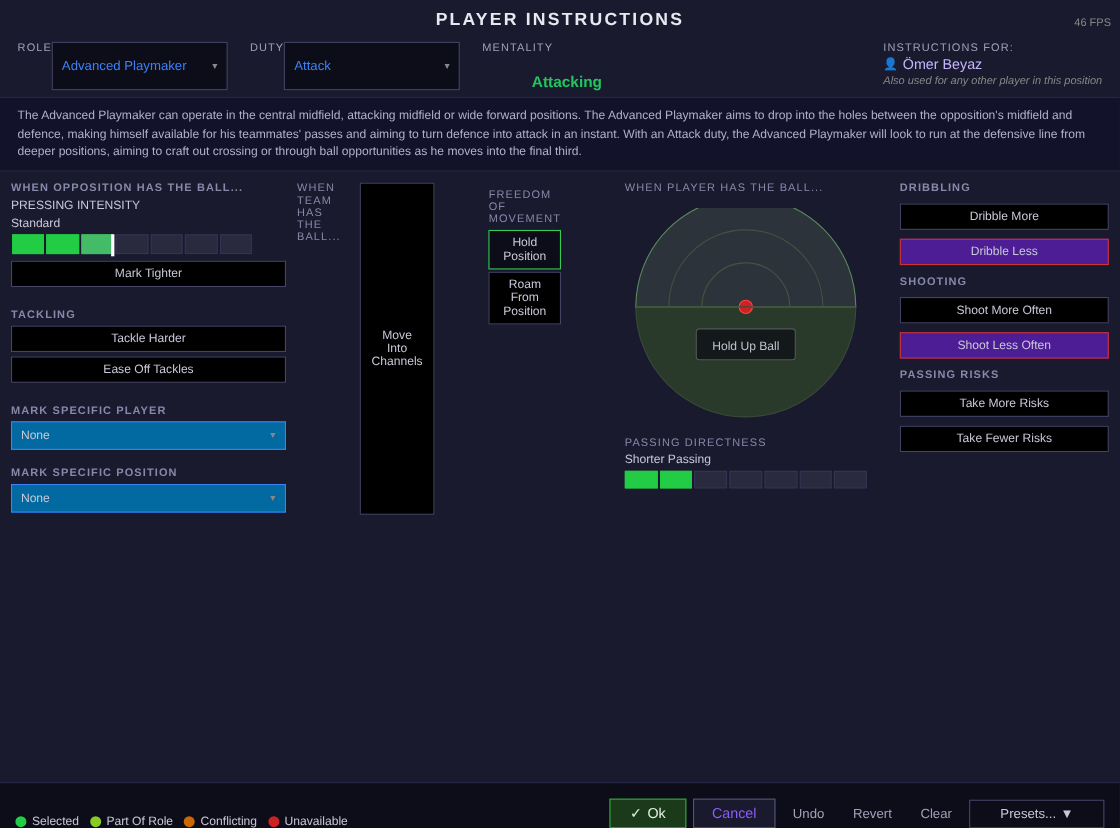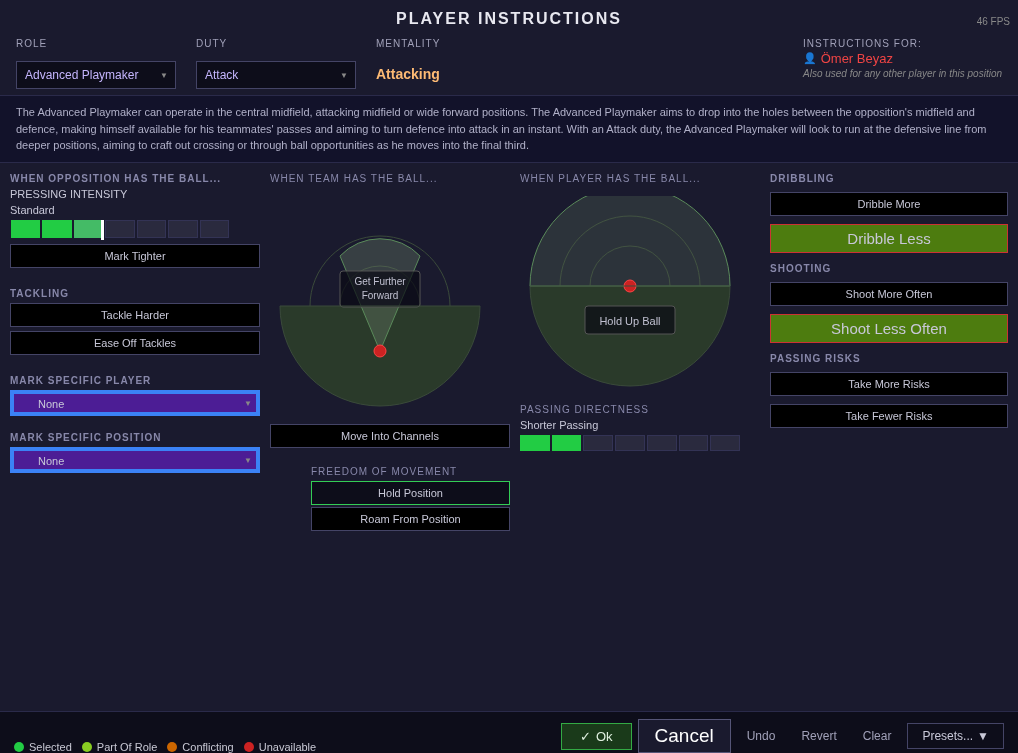--- a/index.html
+++ b/index.html
@@ -34,73 +34,74 @@
 
     .top-bar {
       display: flex;
       align-items: flex-start;
       padding: 4px 16px 6px 16px;
       gap: 20px;
     }
 
     .field-group {
       display: flex;
-      flex-direction: column;
-      gap: 12px;
+      flex-direction: row;
+      gap: 0;
     }
 
     .field-label {
       font-size: 10px;
       color: #a0a0b8;
       text-transform: uppercase;
       letter-spacing: 1px;
     }
 
     .dropdown-select {
       background: #0d0d1a;
       border: 1px solid #444466;
-      color: #c4b5fd;
+      color: #3b82f6;
       padding: 4px 24px 4px 8px;
       font-size: 12px;
       appearance: none;
       cursor: pointer;
       min-width: 160px;
-      height: 28px;
+      height: 44px;
     }
 
     .mentality-group {
       display: flex;
       flex-direction: column;
       gap: 15px;
     }
 
     .mentality-value {
       font-size: 14px;
       font-weight: bold;
-      color: #fdba74;
+      color: #22c55e;
       padding-top: 2px;
+      margin-left: 45px;
     }
 
     .instructions-for {
       margin-left: auto;
       display: flex;
       flex-direction: column;
       gap: 2px;
     }
 
     .instructions-for-label {
       font-size: 10px;
       color: #a0a0b8;
       text-transform: uppercase;
       letter-spacing: 1px;
     }
 
     .player-name {
       font-size: 13px;
-      color: #ef4444;
+      color: #c4b5fd;
       display: flex;
       align-items: center;
       gap: 4px;
     }
 
     .player-name::before {
       content: '👤';
       font-size: 11px;
     }
 
@@ -200,24 +201,24 @@
       padding: 5px 10px;
       width: 100%;
       text-align: center;
       cursor: pointer;
       font-size: 11px;
       margin-bottom: 4px;
       display: block;
     }
 
     .select-none {
-      background: #4c1d95;
-      border: 4px solid #3b82f6;
+      background: #0369a1;
+      border: 1px solid #3b82f6;
       color: #c8c8d8;
-      padding: 4px 24px 4px 24px;
+      padding: 4px 24px 4px 8px;
       width: 100%;
       appearance: none;
       cursor: pointer;
       font-size: 11px;
       height: 26px;
     }
 
     .select-wrapper {
       position: relative;
     }
@@ -230,21 +231,21 @@
       transform: translateY(-50%);
       font-size: 8px;
       color: #888;
       pointer-events: none;
     }
 
     
     .mid-col {
       width: 240px;
       display: flex;
-      flex-direction: column;
+      flex-direction: row;
       gap: 8px;
     }
 
     .mid-section-header {
       font-size: 10px;
       color: #8888aa;
       text-transform: uppercase;
       letter-spacing: 1px;
       margin-bottom: 4px;
     }
@@ -253,45 +254,46 @@
       margin-top: 6px;
       padding-left: 41px;
     }
 
     
     .right-mid-col {
       width: 240px;
       display: flex;
       flex-direction: column;
       gap: 8px;
+      margin-left: 48px;
     }
 
     
     .right-col {
       flex: 1;
       display: flex;
       flex-direction: column;
       gap: 8px;
     }
 
     .dribbling-section, .shooting-section, .passing-risks-section {
       display: flex;
       flex-direction: column;
       gap: 4px;
     }
 
     .btn-active-red {
-      background: #4d7c0f;
+      background: #4c1d95;
       border: 1px solid #cc3333;
       color: #c8c8d8;
       padding: 5px 10px;
       width: 100%;
       text-align: center;
       cursor: pointer;
-      font-size: 15px;
+      font-size: 11px;
       margin-bottom: 2px;
       display: block;
     }
 
     .btn-active-green {
       background: #0d0d1a;
       border: 1px solid #33cc55;
       color: #c8c8d8;
       padding: 5px 10px;
       width: 100%;
@@ -366,40 +368,40 @@
       font-size: 13px;
       cursor: pointer;
       display: flex;
       align-items: center;
       gap: 5px;
     }
 
     .btn-cancel {
       background: #1a1a2e;
       border: 1px solid #555577;
-      color: #ffffff;
+      color: #8b5cf6;
       padding: 5px 16px;
-      font-size: 19px;
+      font-size: 13px;
       cursor: pointer;
     }
 
     .btn-footer {
       background: transparent;
       border: none;
       color: #a0a0b8;
       padding: 5px 10px;
       font-size: 12px;
       cursor: pointer;
     }
 
     .btn-presets {
       background: #0d0d1a;
       border: 1px solid #444466;
       color: #c8c8d8;
-      padding: 5px 14px;
+      padding: 5px 27px;
       font-size: 12px;
       cursor: pointer;
       display: flex;
       align-items: center;
       gap: 4px;
     }
 
     
     .formation-svg {
       width: 220px;

